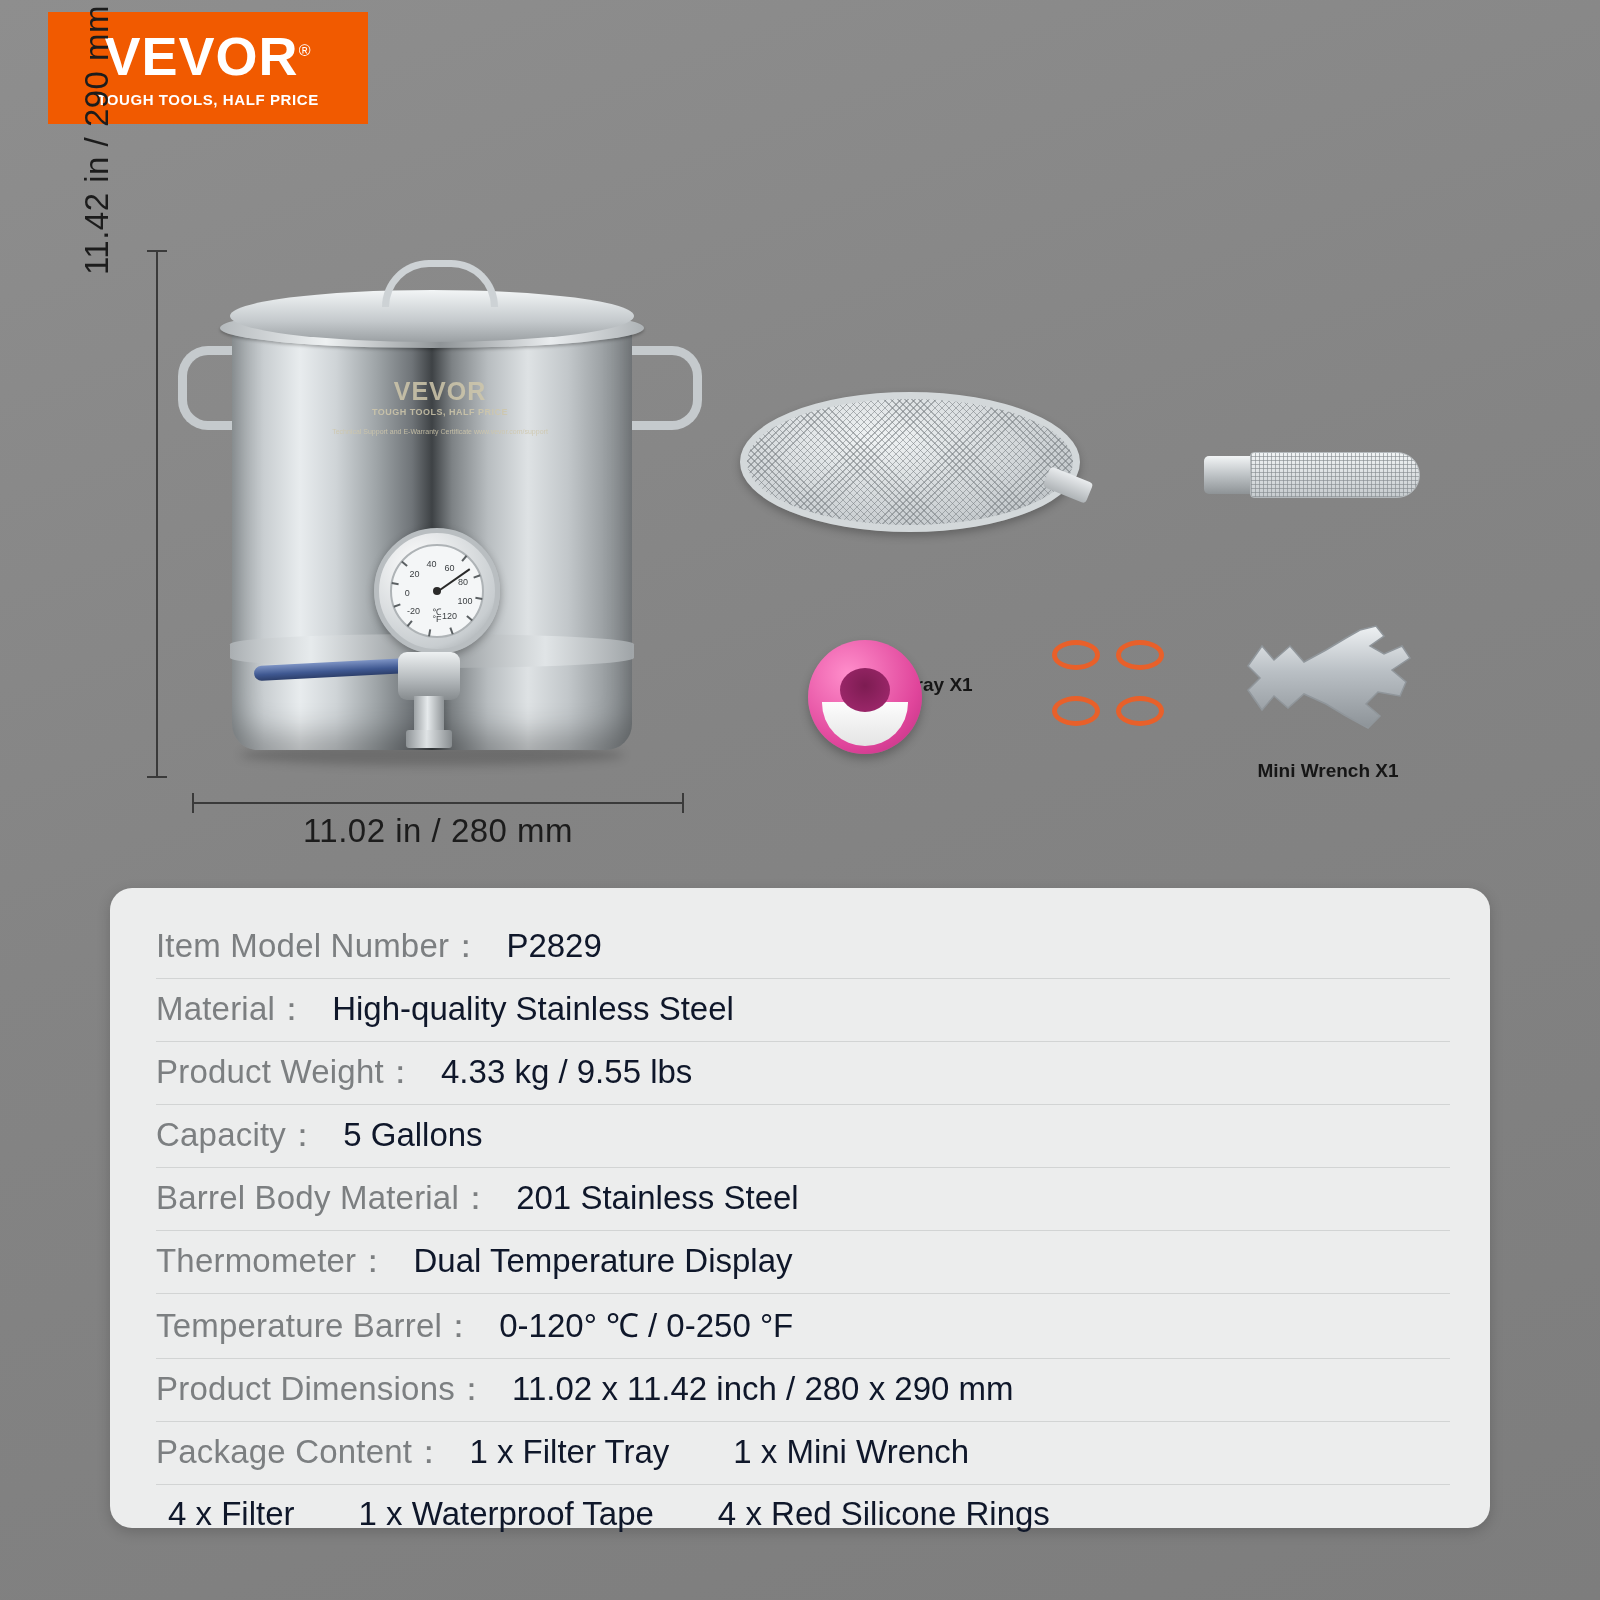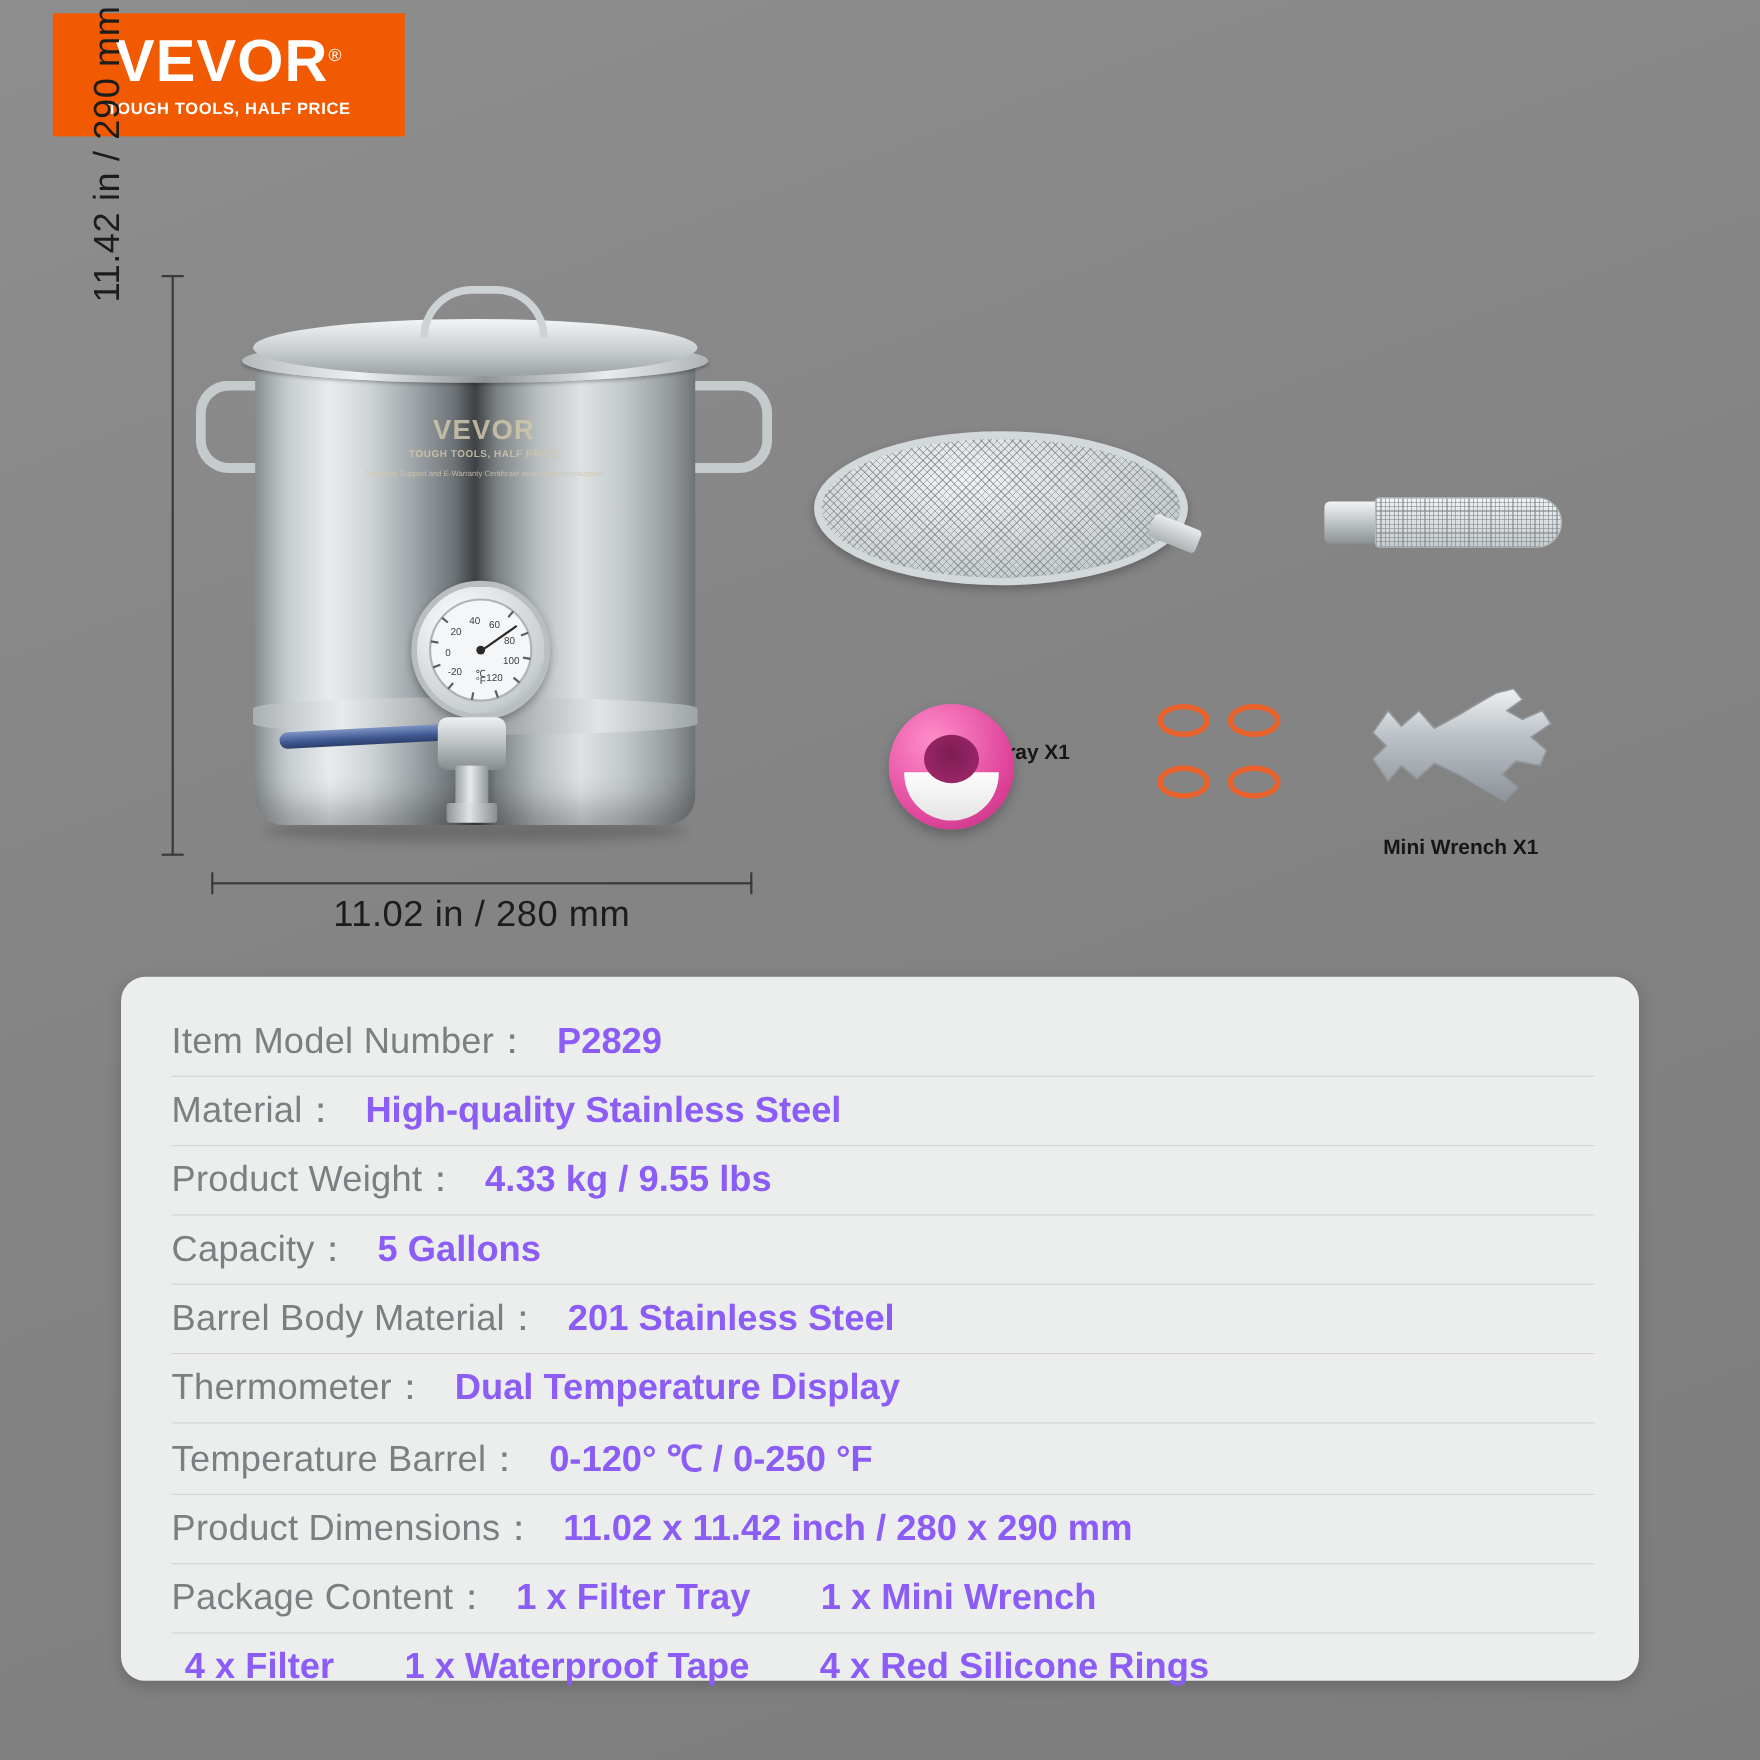--- a/index.html
+++ b/index.html
@@ -484,23 +484,23 @@
     white-space: nowrap;
     gap: 12px;
   }
   .spec-row:last-child { border-bottom: none; }
   .spec-label {
     color: #7c7f81;
     font-size: 33px;
     letter-spacing: 0.2px;
   }
   .spec-value {
-    color: #8b5cf6;
+    color: #0f172a;
     font-size: 33px;
-    font-weight: bold;
+    font-weight: normal;
     margin-left: 12px;
   }
   .spec-value.second { margin-left: 52px; }
   .pkg-row-2 { padding-top: 10px; }
 </style>
 </head>
 <body>
 
 <div class="page">
 

